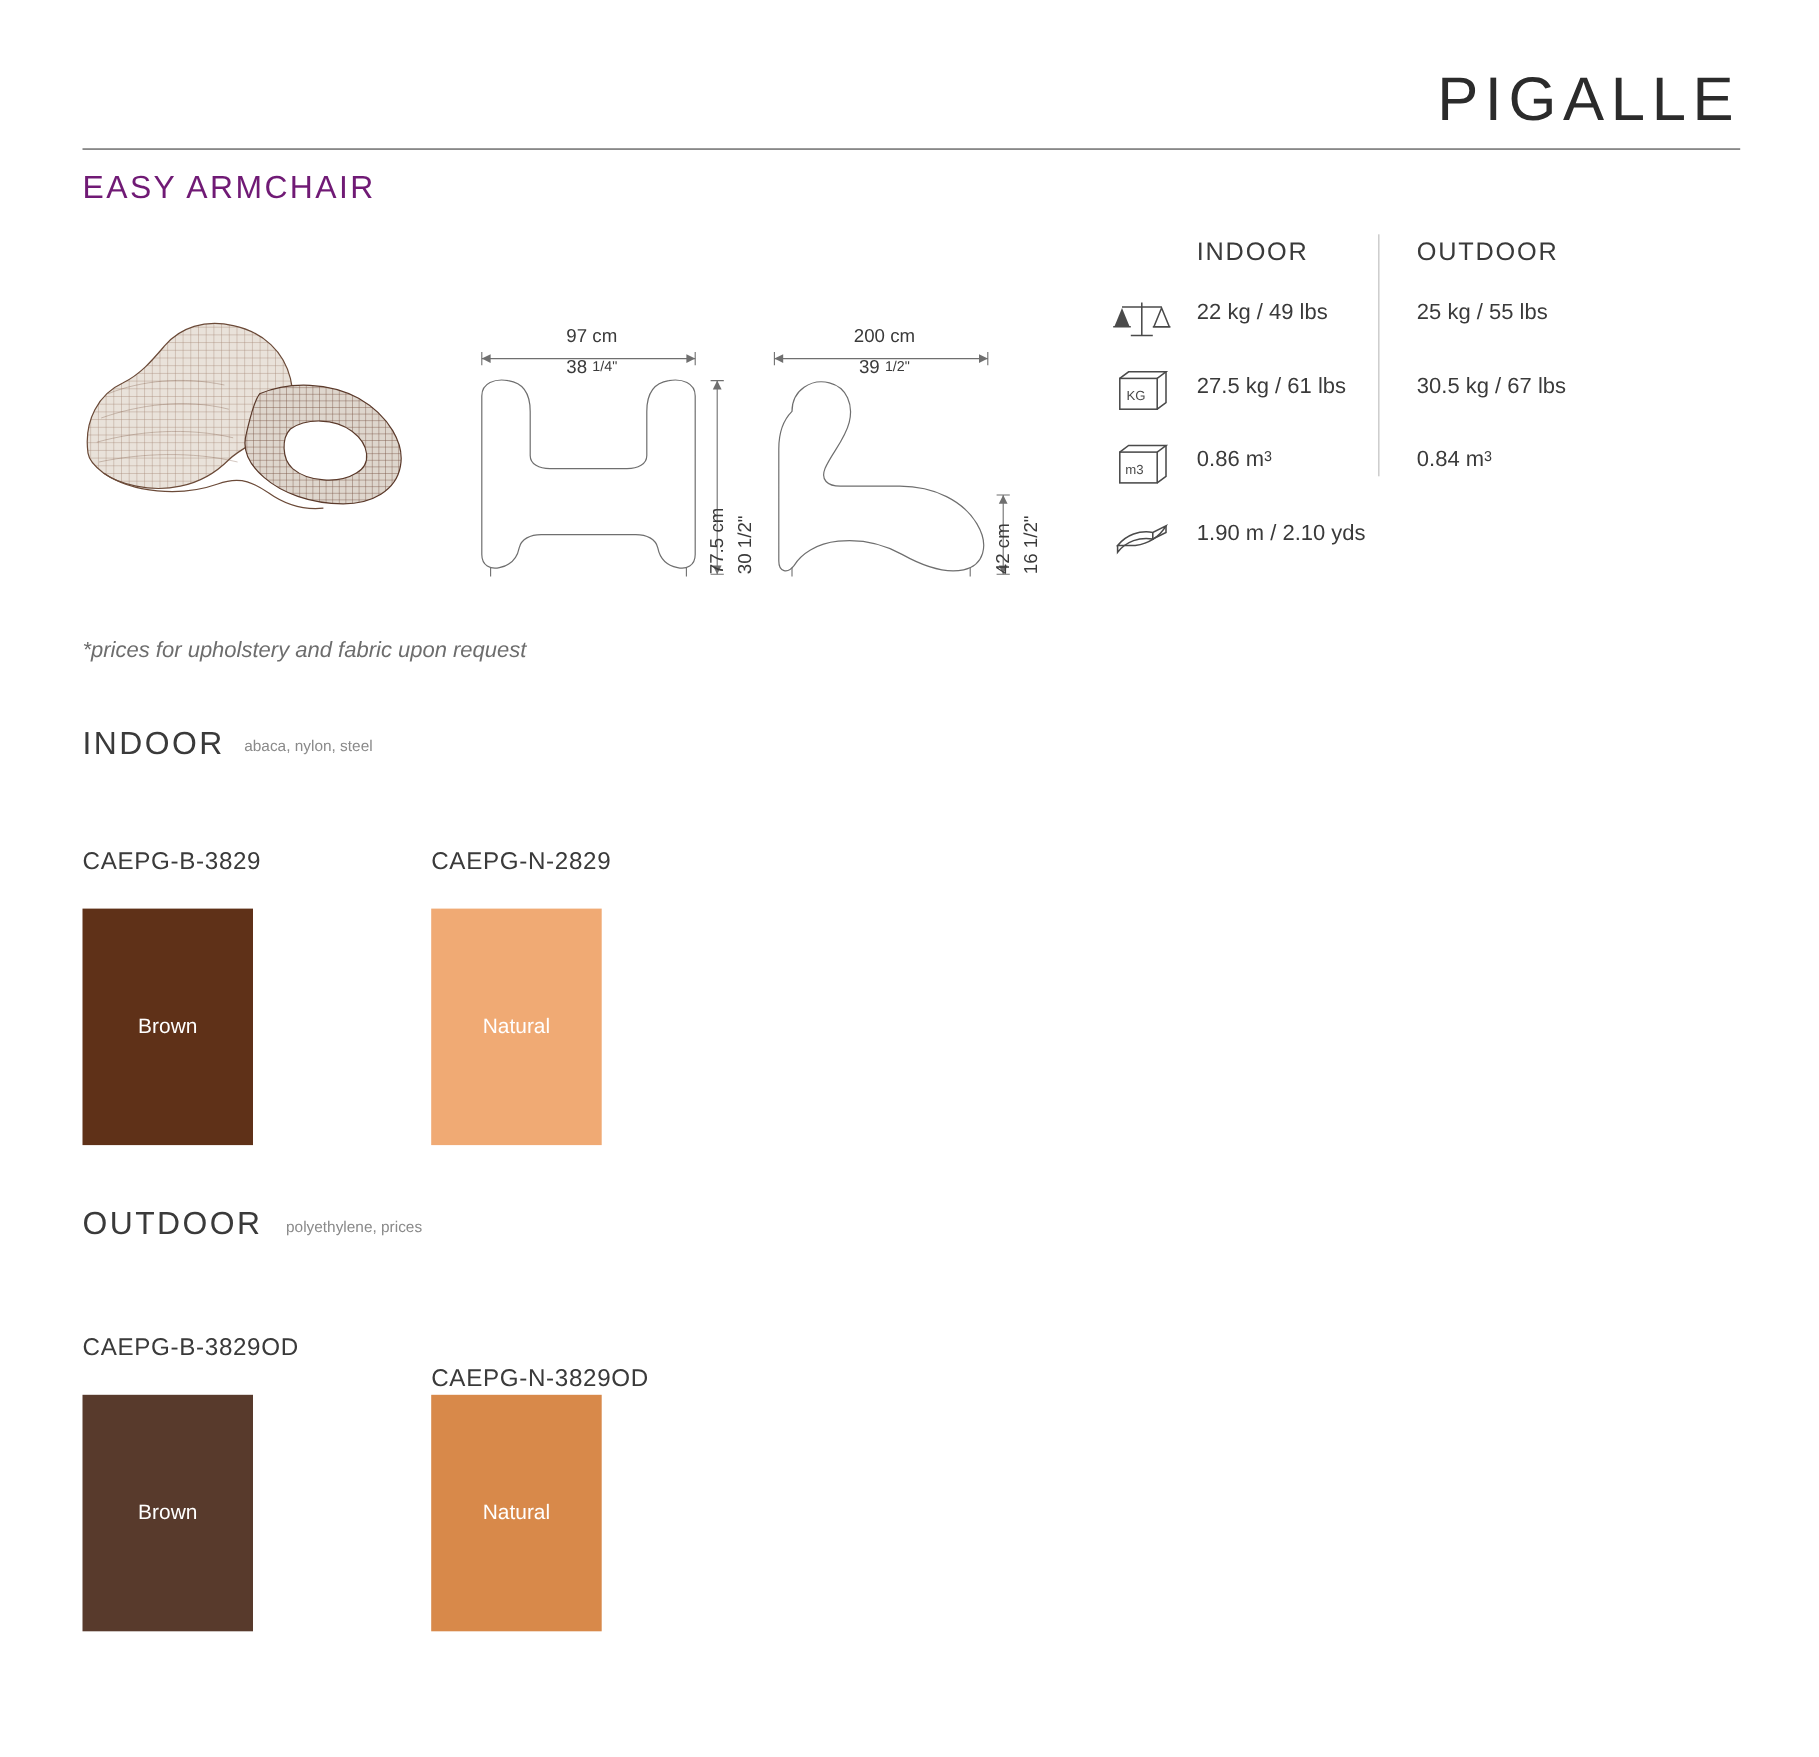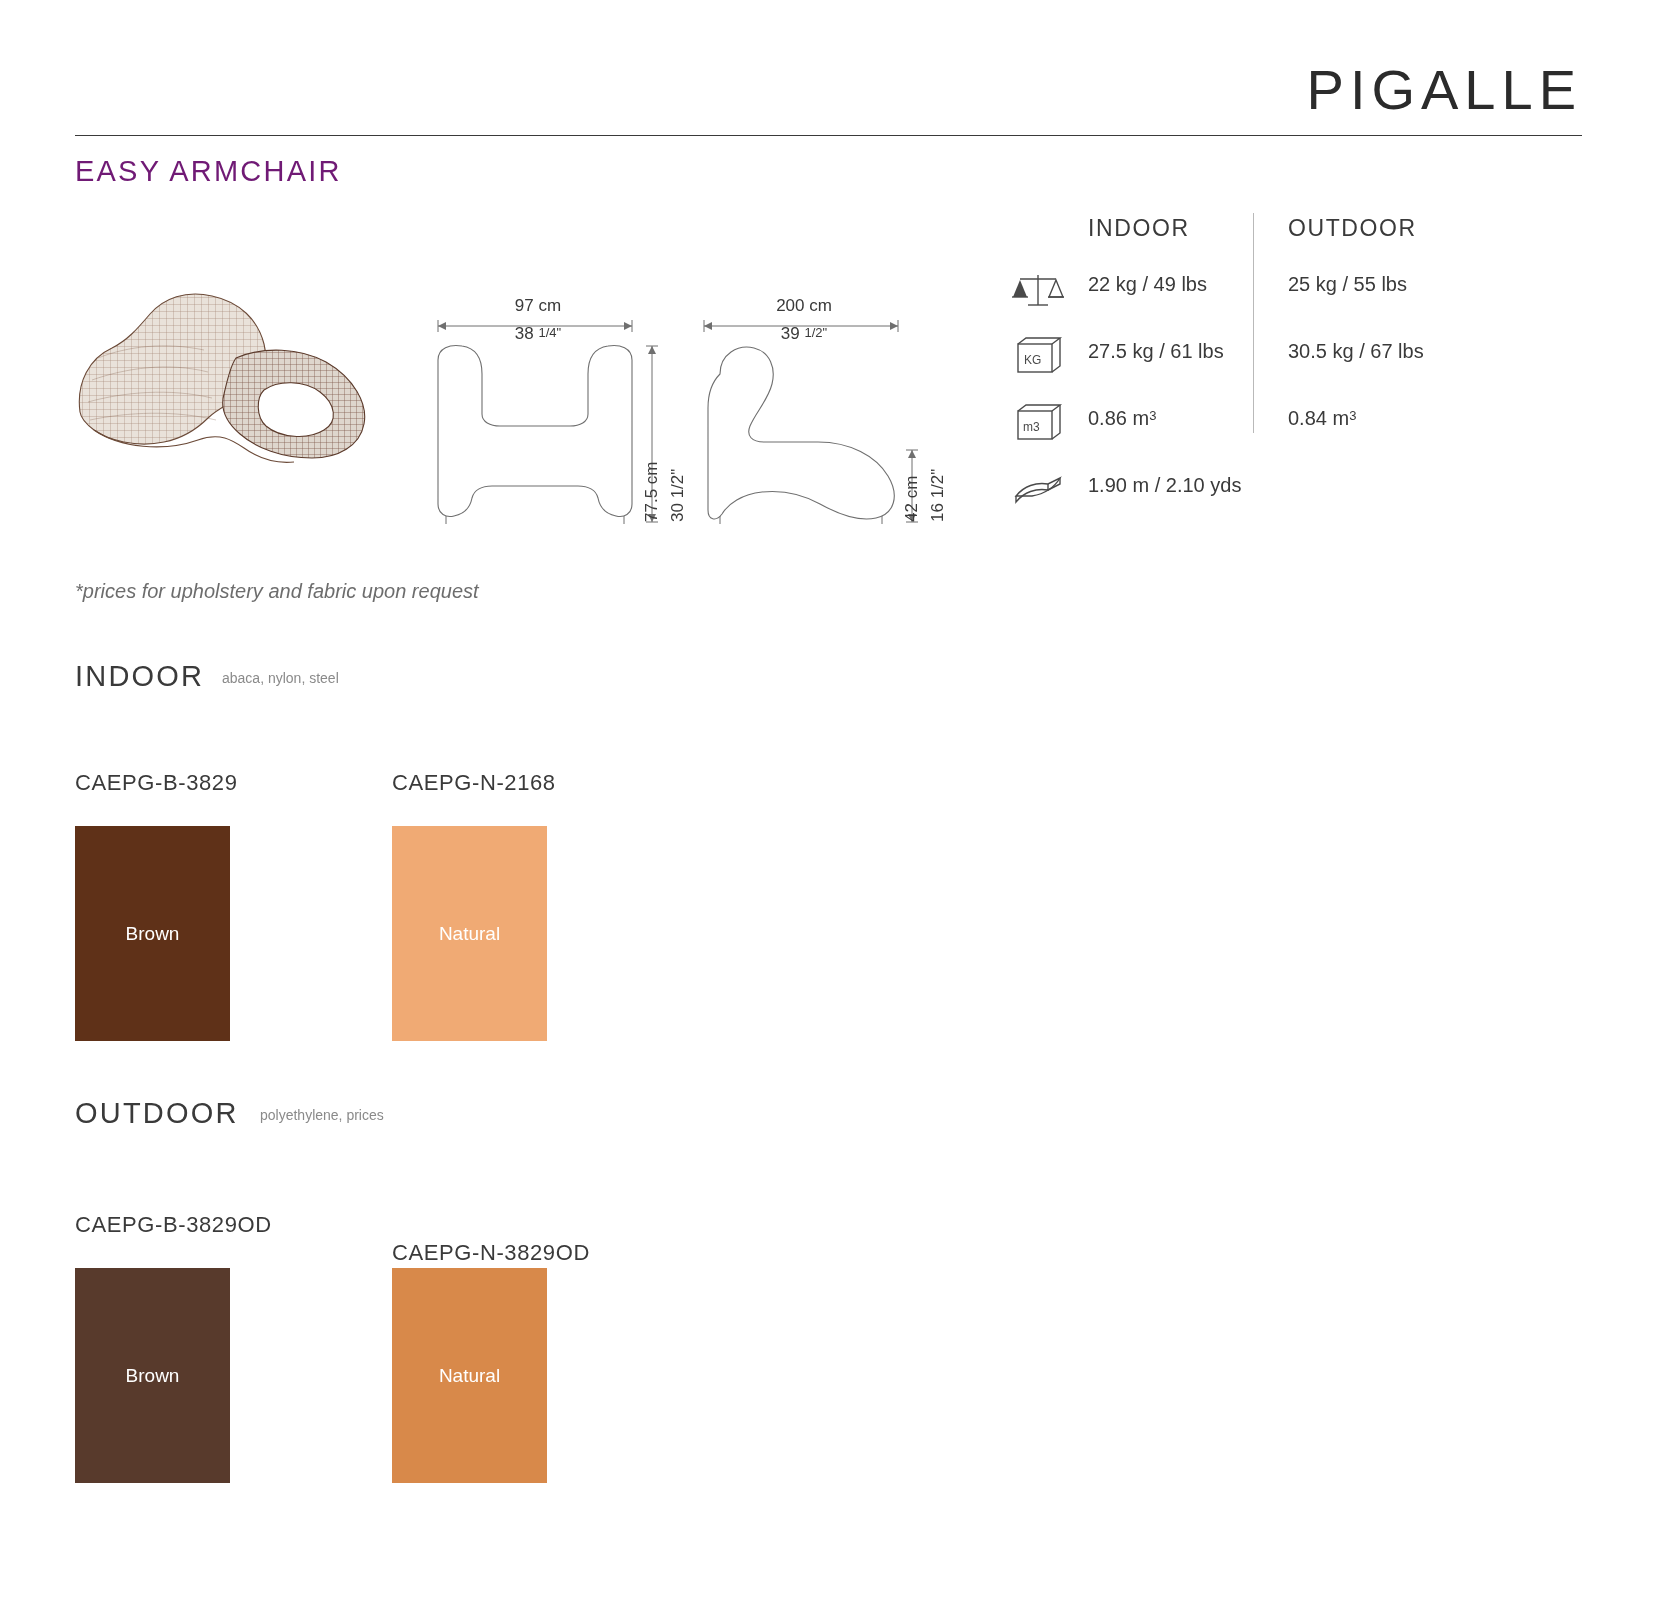--- a/index.html
+++ b/index.html
@@ -354,21 +354,21 @@
 <div class="note">*prices for upholstery and fabric upon request</div>
 
 <div class="sec-title" style="left:75px; top:660px;">INDOOR</div>
 <div class="sec-sub" style="left:222px; top:670px;">abaca, nylon, steel</div>
 
 <div class="swatch-code" style="left:75px; top:770px;">CAEPG-B-3829</div>
 <div class="swatch" style="left:75px; top:826px; background:#5f3118;">
   <span>Brown</span>
 </div>
 
-<div class="swatch-code" style="left:392px; top:770px;">CAEPG-N-2168</div>
+<div class="swatch-code" style="left:392px; top:770px;">CAEPG-N-2829</div>
 <div class="swatch" style="left:392px; top:826px; background:#f0aa74;">
   <span>Natural</span>
 </div>
 
 <div class="sec-title" style="left:75px; top:1097px;">OUTDOOR</div>
 <div class="sec-sub" style="left:260px; top:1107px;">polyethylene, prices</div>
 
 <div class="swatch-code" style="left:75px; top:1212px;">CAEPG-B-3829OD</div>
 <div class="swatch" style="left:75px; top:1268px; background:#583a2c;">
   <span>Brown</span>

